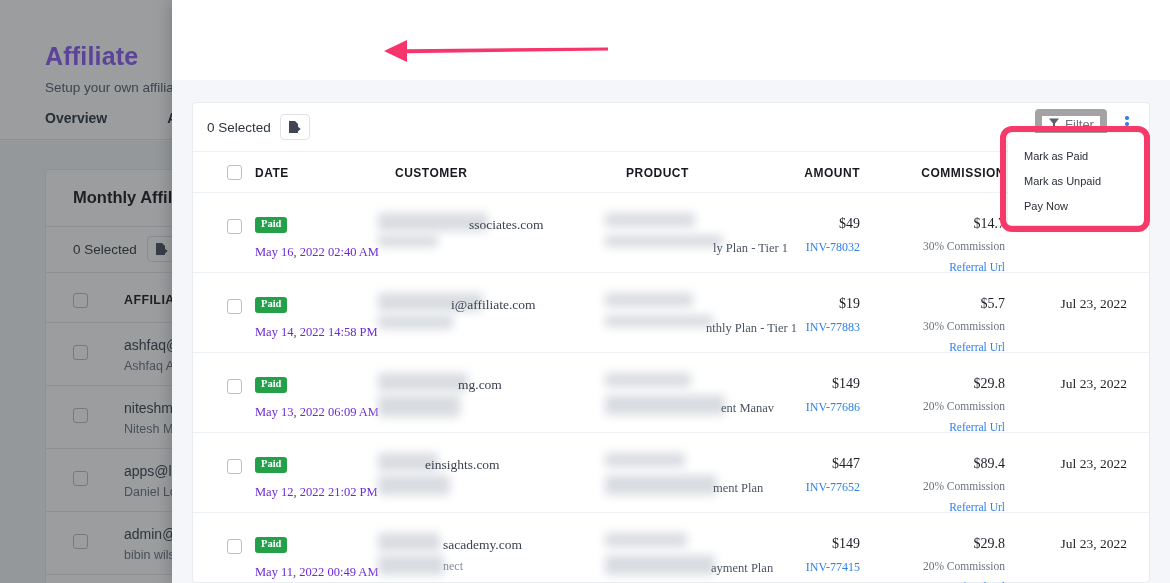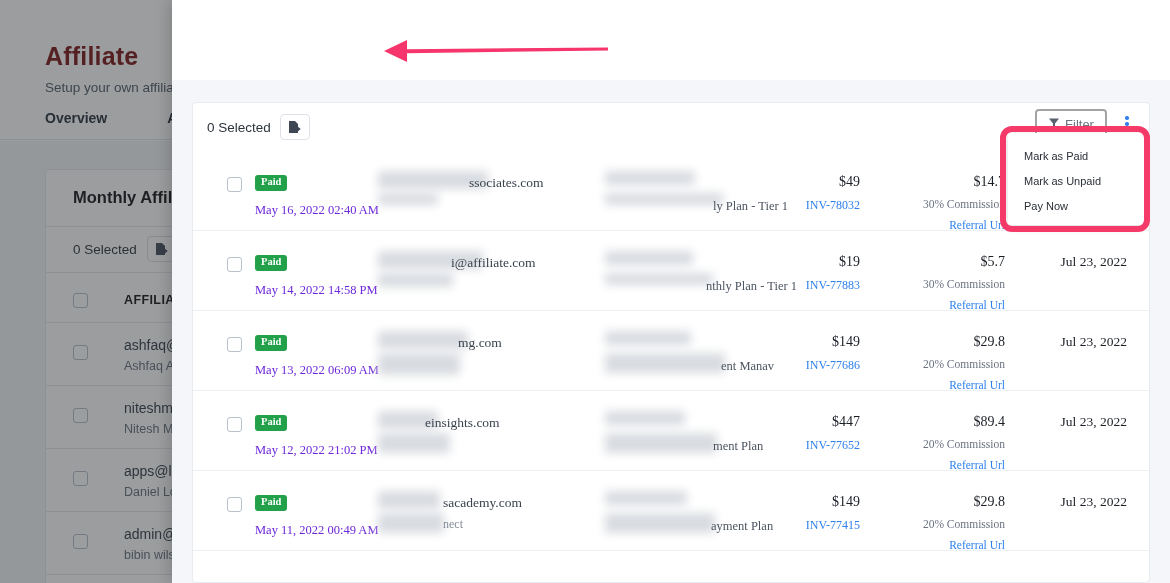--- a/index.html
+++ b/index.html
@@ -15,21 +15,21 @@
     position: absolute; inset: 0;
     background: #ffffff;
   }
   .pb-header {
     position: absolute; left: 0; top: 0; width: 100%; height: 140px;
     background: #ffffff;
     border-bottom: 1px solid #e3e8ef;
   }
   .pb-title {
     position: absolute; left: 45px; top: 42px;
-    font-size: 25px; font-weight: 700; color: #7f1d1d; letter-spacing: .2px;
+    font-size: 25px; font-weight: 700; color: #8b5cf6; letter-spacing: .2px;
   }
   .pb-sub {
     position: absolute; left: 45px; top: 80px;
     font-size: 13.5px; color: #56606e;
   }
   .pb-tabs {
     position: absolute; left: 45px; top: 110px;
     display: flex; gap: 60px;
     font-size: 14px; font-weight: 600; color: #2c3642;
   }
@@ -116,21 +116,21 @@
     position: absolute; left: 14px; top: 11px;
     display: flex; align-items: center; gap: 9px;
   }
   .sel-wrap .sel-text { font-size: 13.5px; color: #2e343c; }
   .exp-btn {
     width: 30px; height: 26px; border: 1px solid #dfe3e9; border-radius: 4px;
     background: #fff; display: flex; align-items: center; justify-content: center;
   }
   .filter-btn {
     position: absolute; right: 42px; top: 6px;
-    width: 72px; height: 30px; border: 2px solid #a3a3a3; border-radius: 4px;
+    width: 72px; height: 30px; border: 7px solid #a3a3a3; border-radius: 4px;
     background: #fff; display: flex; align-items: center; justify-content: center; gap: 5px;
     font-size: 13px; color: #6b7280;
   }
   .kebab {
     position: absolute; right: 14px; top: 12px;
     width: 16px; height: 18px;
     display: flex; flex-direction: column; align-items: center; justify-content: space-between;
     padding: 1px 0;
   }
   .kebab i { display:block; width: 3.5px; height: 3.5px; border-radius: 50%; background:#2f80ed; }
@@ -283,20 +283,30 @@
           <span>Filter</span>
         </div>
 
         <div class="kebab">
             <i></i>
             <i></i>
             <i></i>
           </div>
       </div>
 
+      <div class="thead">
+        <div class="head-cbx">
+            <div class="cbx"></div>
+          </div>
+        <div class="th" style="left:62px">DATE</div>
+        <div class="th" style="left:202px">CUSTOMER</div>
+        <div class="th" style="left:433px">PRODUCT</div>
+        <div class="th" style="right:289px">AMOUNT</div>
+        <div class="th" style="right:144px">COMMISSION</div>
+      </div>
 
       <div class="trow">
         <div class="r-cbx">
             <div class="cbx"></div>
           </div>
         <div class="badge">Paid</div>
         <div class="rdate">May 16, 2022 02:40 AM</div>
         <div class="cust-blur" style="left:185px;top:20px;width:110px;height:18px"></div>
         <div class="cust-blur" style="left:185px;top:42px;width:60px;height:12px"></div>
         <div class="cust-mail">ssociates.com</div>

